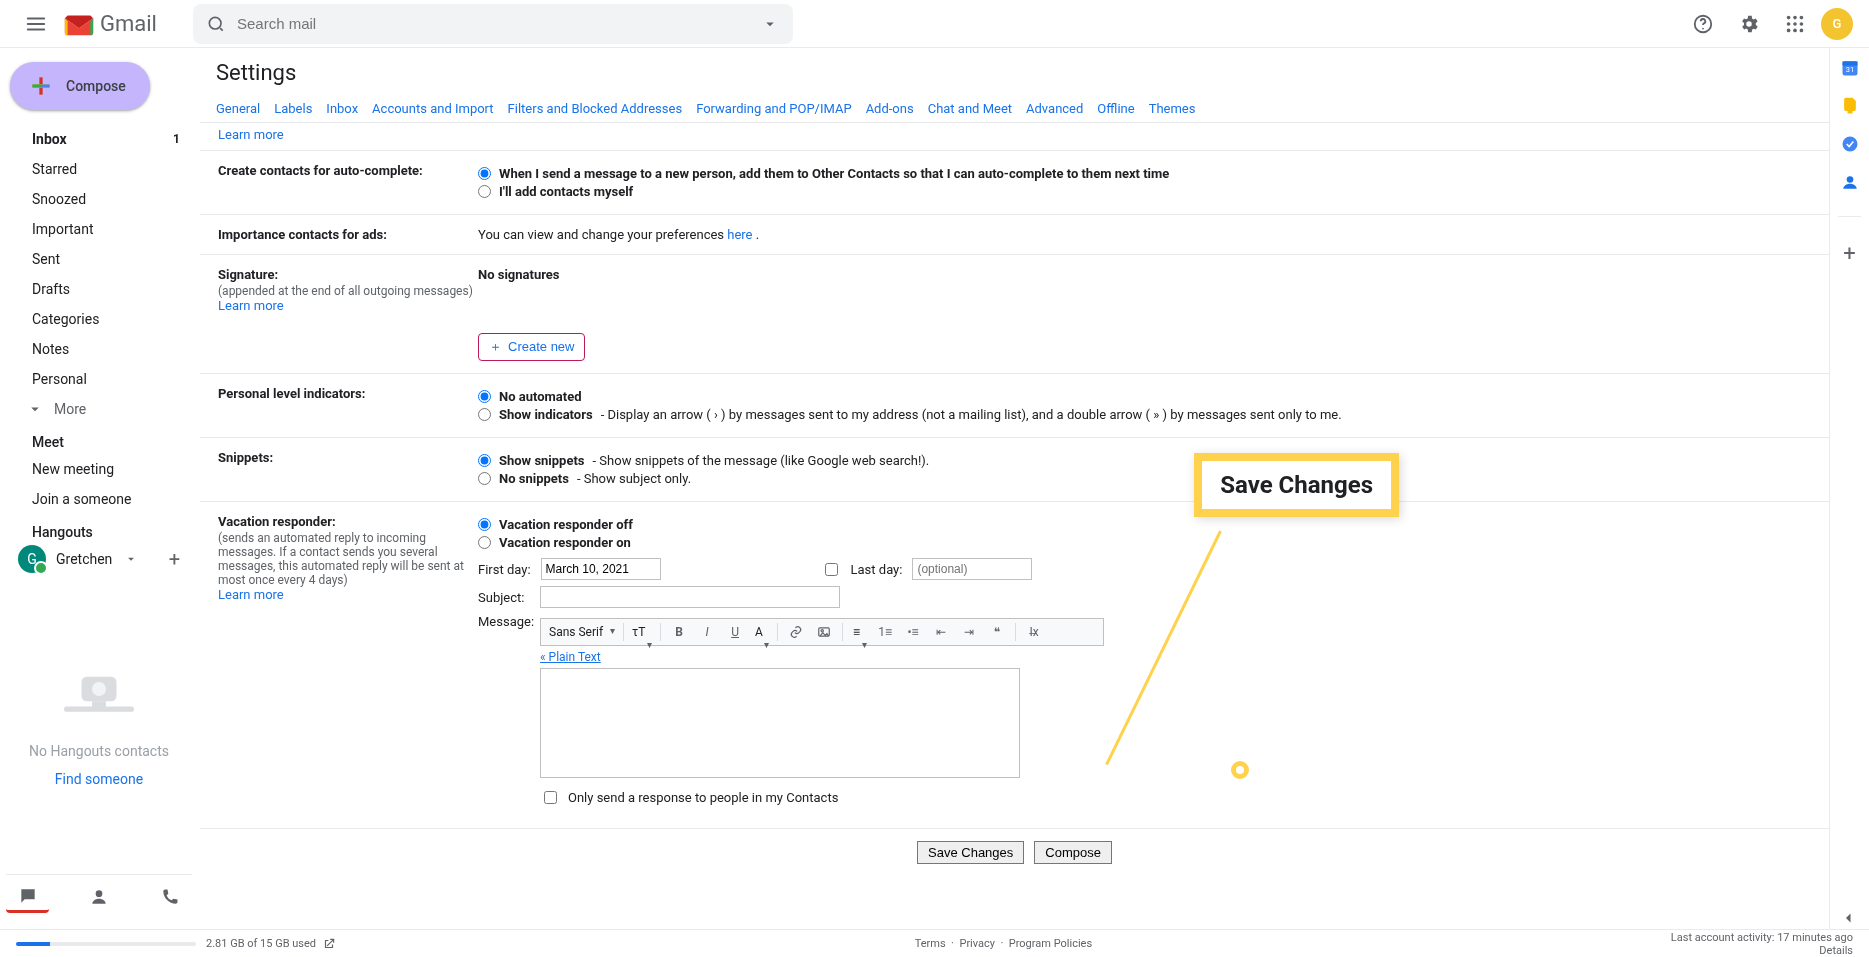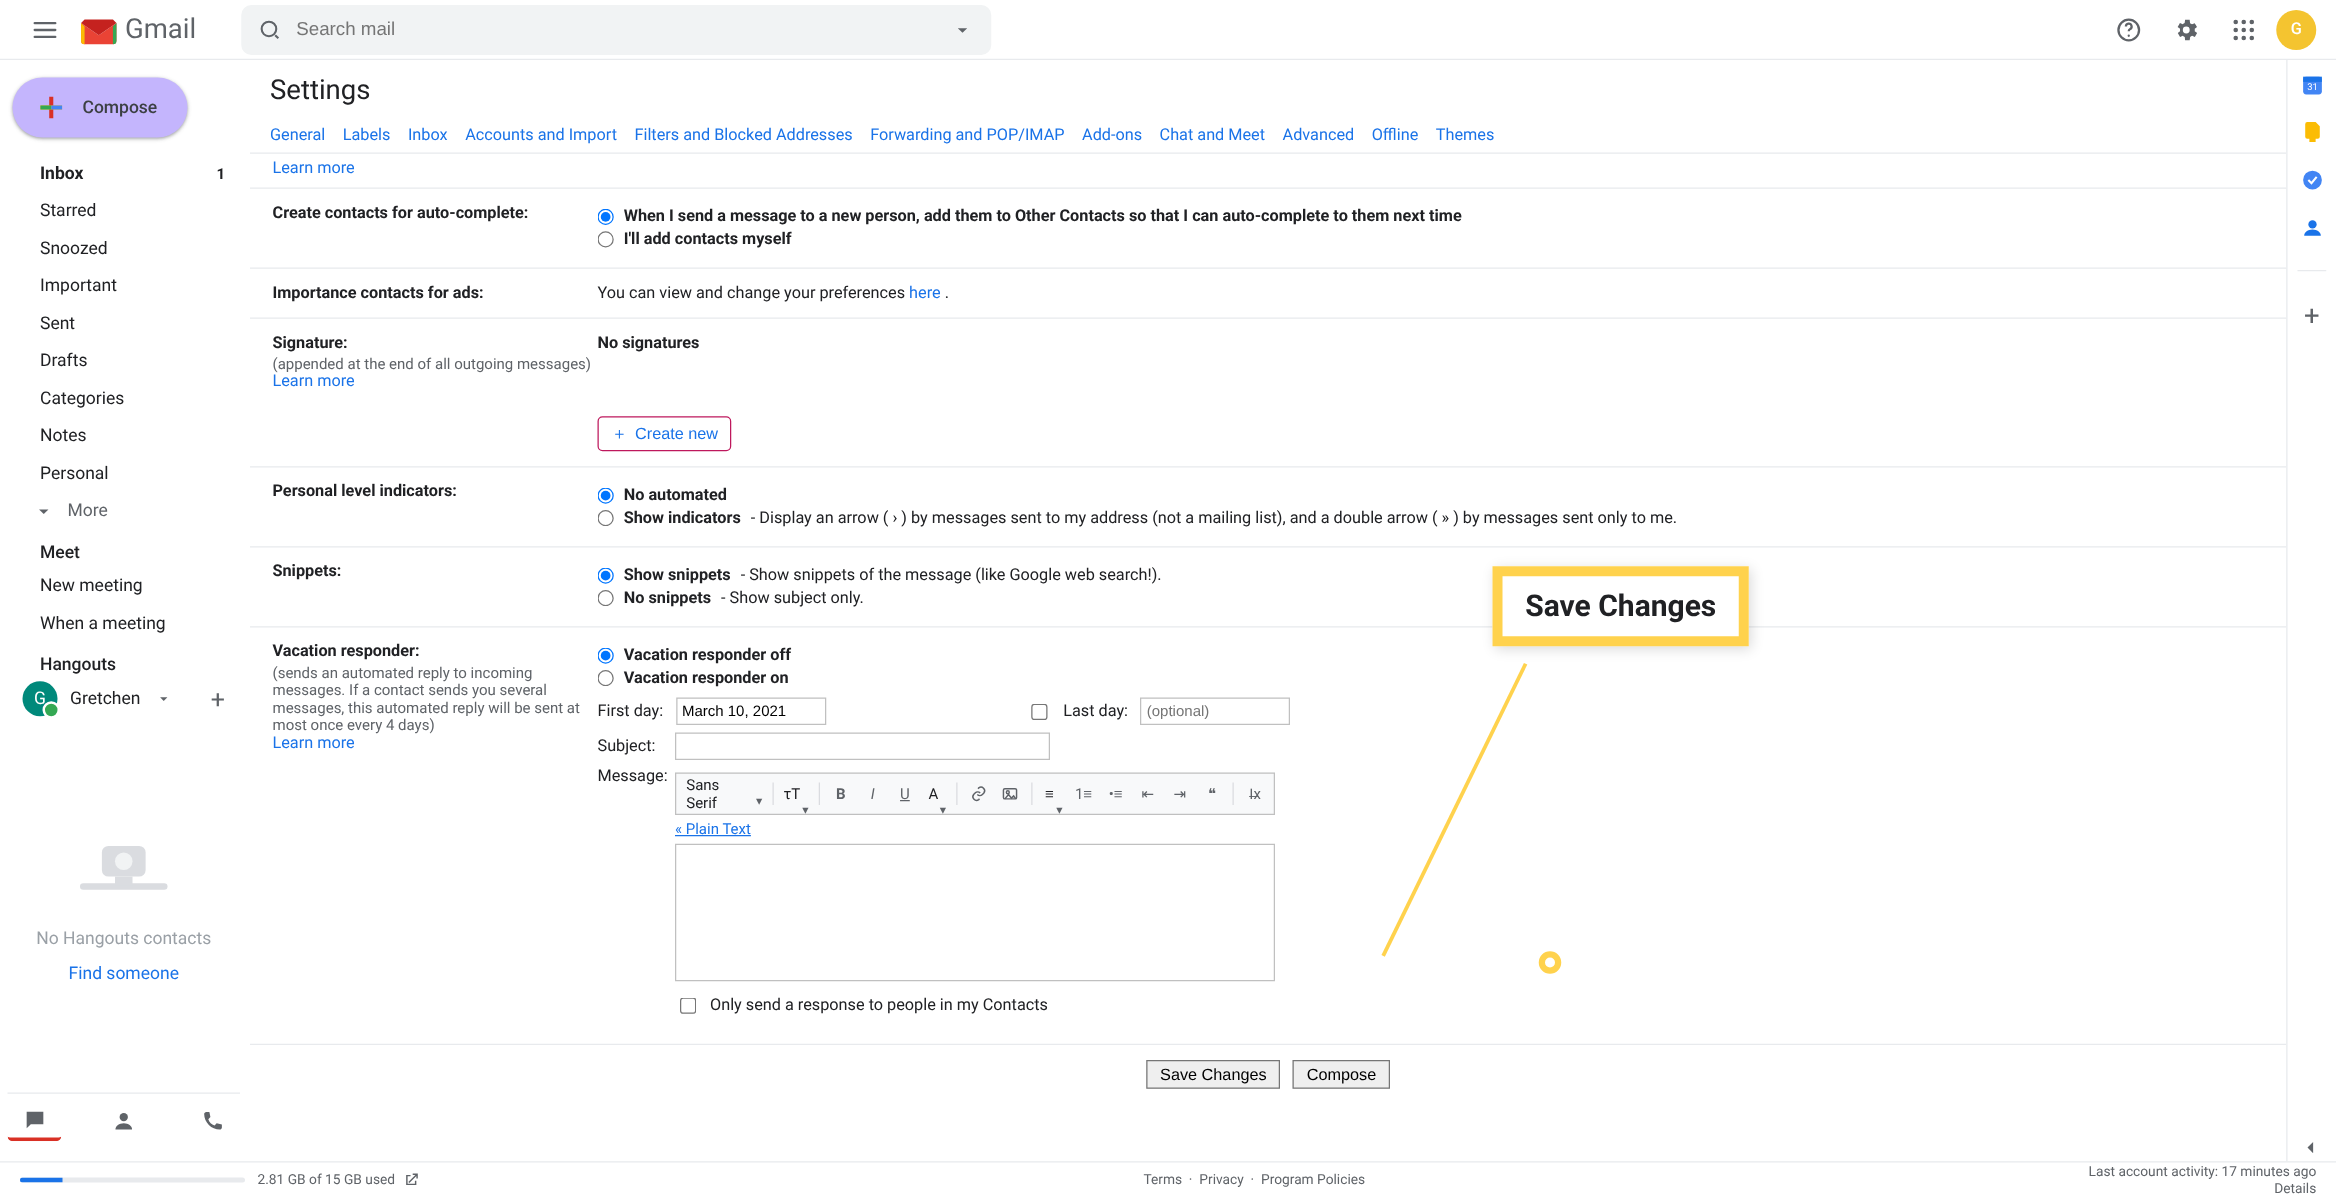--- a/index.html
+++ b/index.html
@@ -149,21 +149,21 @@
 
   .field-row { display: flex; align-items: center; gap: 10px; margin: 6px 0; }
   .field-row label { font-weight: 400; }
   .text-input {
     border: 1px solid #c0c0c0; height: 22px; padding: 0 4px; font-size: 12px;
   }
 
   .rt-toolbar {
     border: 1px solid #c0c0c0; background: #f8f9fa;
     display: flex; align-items: center; gap: 4px;
-    padding: 2px 4px; width: 480px; margin-top: 4px;
+    padding: 2px 4px; width: 564px; margin-top: 4px;
   }
   .rt-toolbar .sep { width:1px; height:18px; background:#dadce0; margin:0 2px; }
   .rt-toolbar .tbtn { width: 24px; height: 22px; display:flex;align-items:center;justify-content:center;color:#5f6368; font-size:12px;}
   .rt-toolbar .dd { font-size: 12px; color:#202124; padding: 0 14px 0 4px; position:relative; }
   .rt-toolbar .dd::after { content:"▾"; position:absolute; right:2px; font-size:10px; color:#5f6368;}
   .plain-link { color:#1a73e8; font-size:12px; margin-top:4px; display:inline-block; }
 
   .rt-body {
     border: 1px solid #c0c0c0; width: 480px; height: 110px; margin-top: 4px;
   }
@@ -341,21 +341,21 @@
           <path d="M7 10l5 5 5-5z"></path>
         </svg>
       <span style="margin-left:10px">More</span>
     </div>
 
     <div class="section-label">Meet</div>
     <div class="meet-item">
         <span>New meeting</span>
       </div>
     <div class="meet-item">
-        <span>When a meeting</span>
+        <span>Join a someone</span>
       </div>
 
     <div class="section-label">Hangouts</div>
     <div class="hangouts-self">
       <span class="dot-avatar">
           <span>G</span>
         </span>
       <span>Gretchen</span>
       <svg viewBox="0 0 24 24" width="14" height="14" fill="#5f6368" style="margin-left:2px">
           <path d="M7 10l5 5 5-5z"></path>

